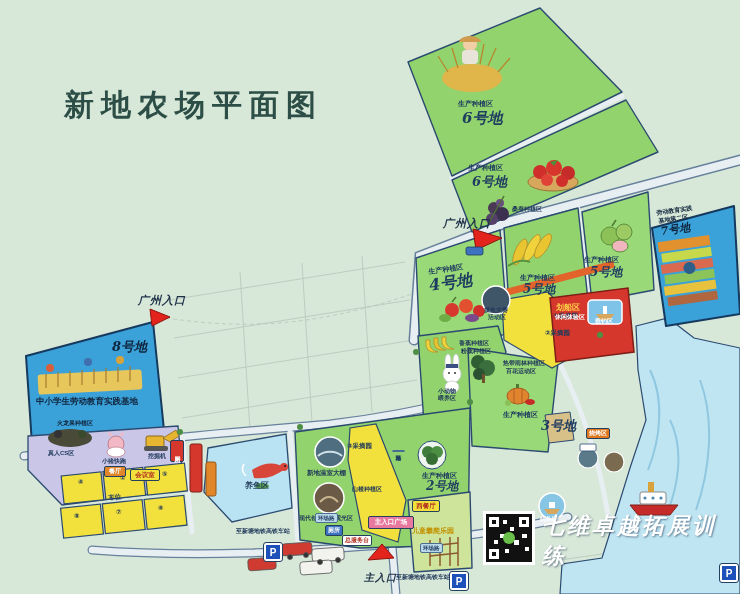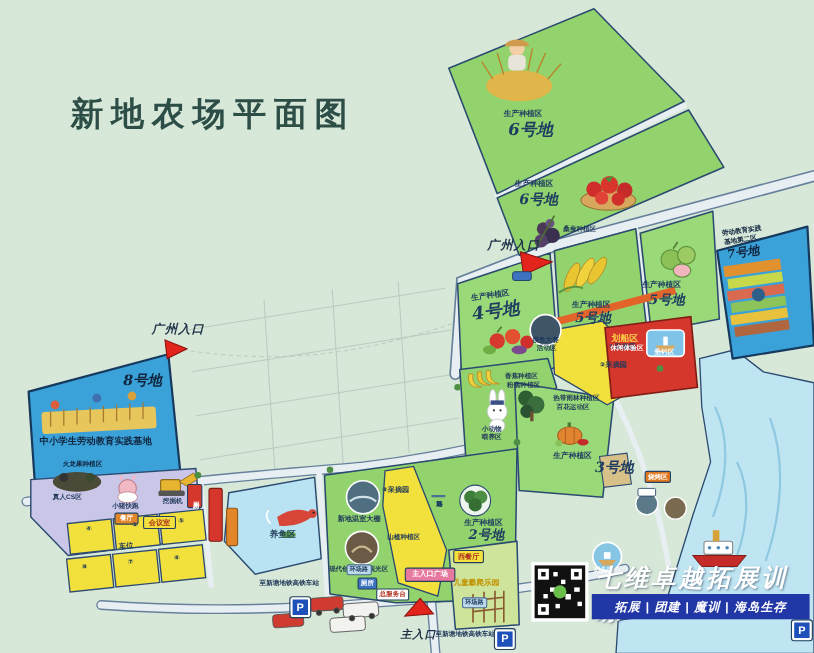--- a/index.html
+++ b/index.html
@@ -424,15 +424,14 @@
 <div class="tag" style="left:420px;top:543px;">环场路</div>
 <div class="tag vert" style="left:392px;top:450px;line-height:7px;">环场路</div>
 
 <div class="lbl micro" style="left:236px;top:528px;">至新塘地铁高铁车站</div>
 <div class="lbl micro" style="left:396px;top:574px;">至新塘地铁高铁车站</div>
 <div class="psign" style="left:264px;top:543px;">P</div>
 <div class="psign" style="left:450px;top:572px;">P</div>
 <div class="psign" style="left:720px;top:564px;">P</div>
 
 <div class="wm-brand" style="left:542px;top:511px;">七维卓越拓展训练</div>
-<div class="wm-band" style="left:538px;top:540px;width:198px;height:23px;">拓展 | 团建 | 魔训 | 海岛生存</div>
 
 </div>
 
 </body></html>

